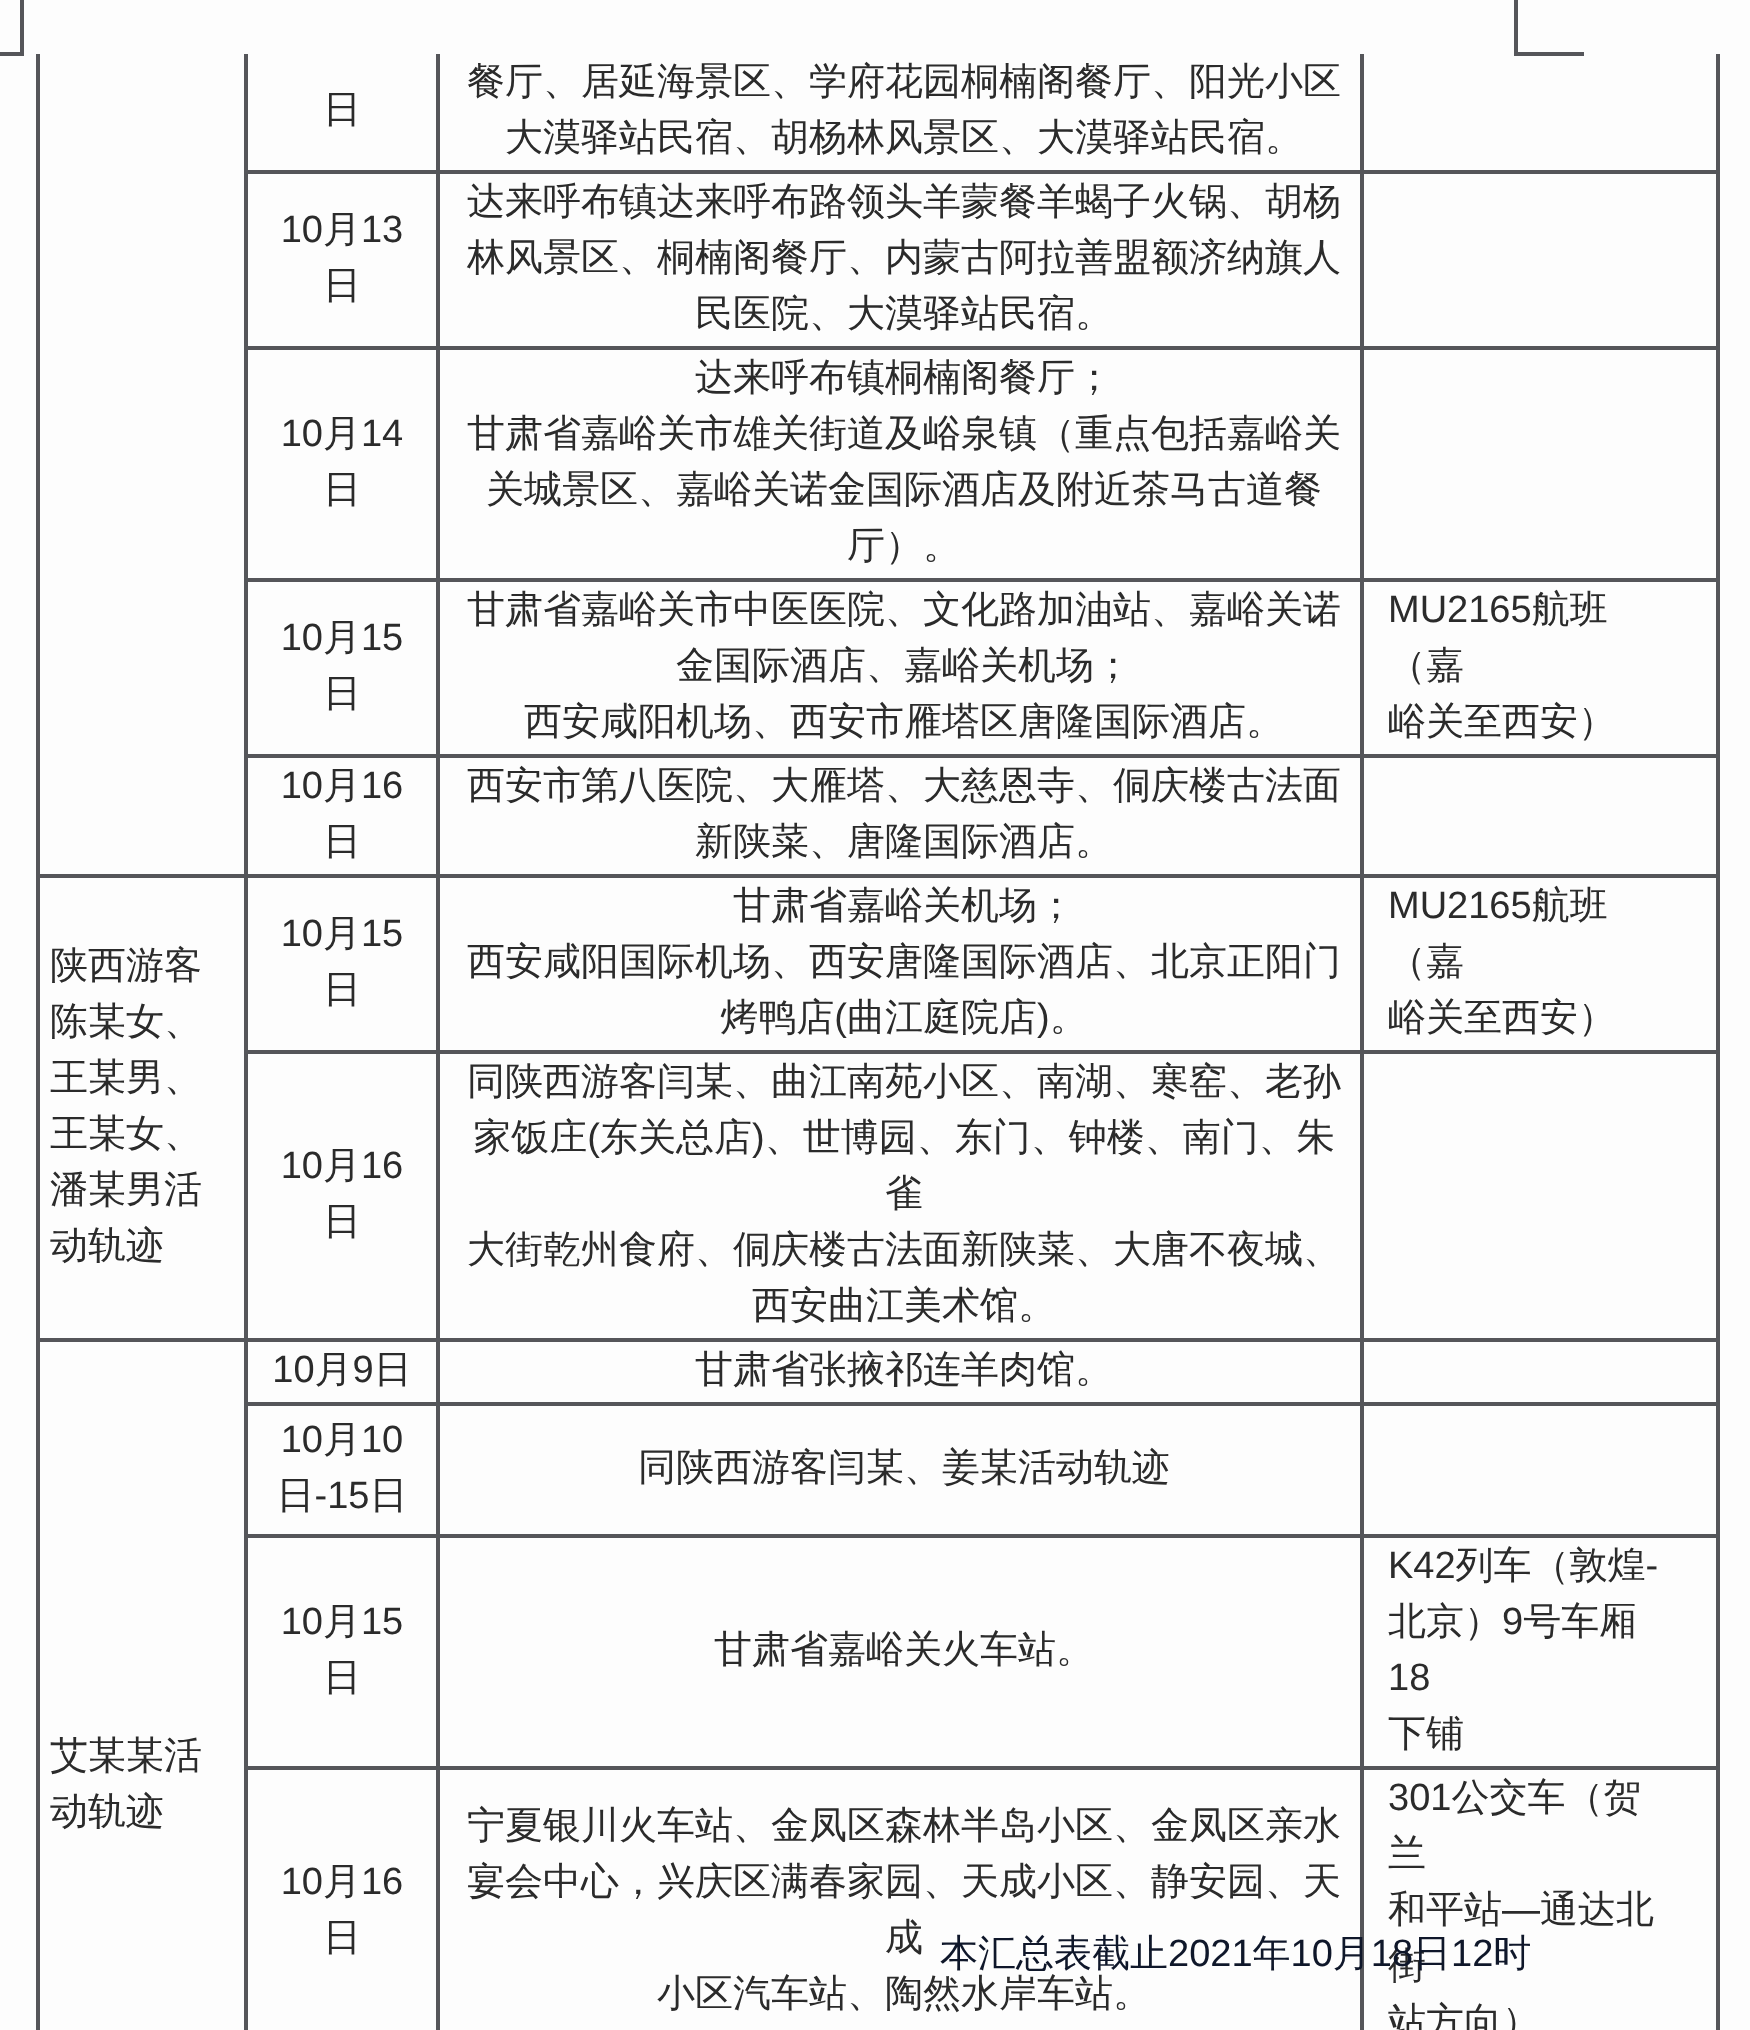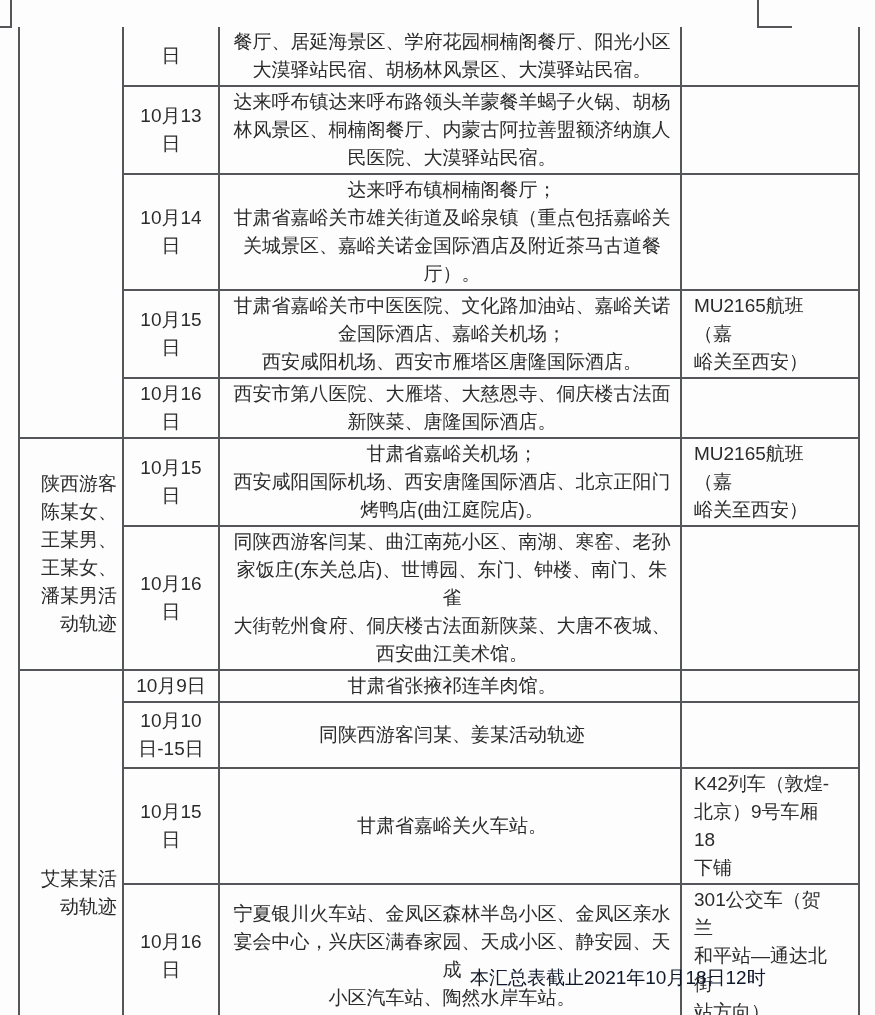--- a/index.html
+++ b/index.html
@@ -28,21 +28,21 @@
   table.track td{
     border:2px solid #55565a;
     font-size:19px;
     line-height:28px;
     color:#2b2b2b;
     vertical-align:middle;
     overflow:hidden;
   }
   tr.first-row td{border-top:none;}
   td.name{
-    text-align:right;
+    text-align:left;
     white-space:pre-line;
     padding:0 5px;
     line-height:27px;
   }
   td.date{
     text-align:center;
     white-space:pre-line;
     padding:0 4px;
   }
   td.places{

